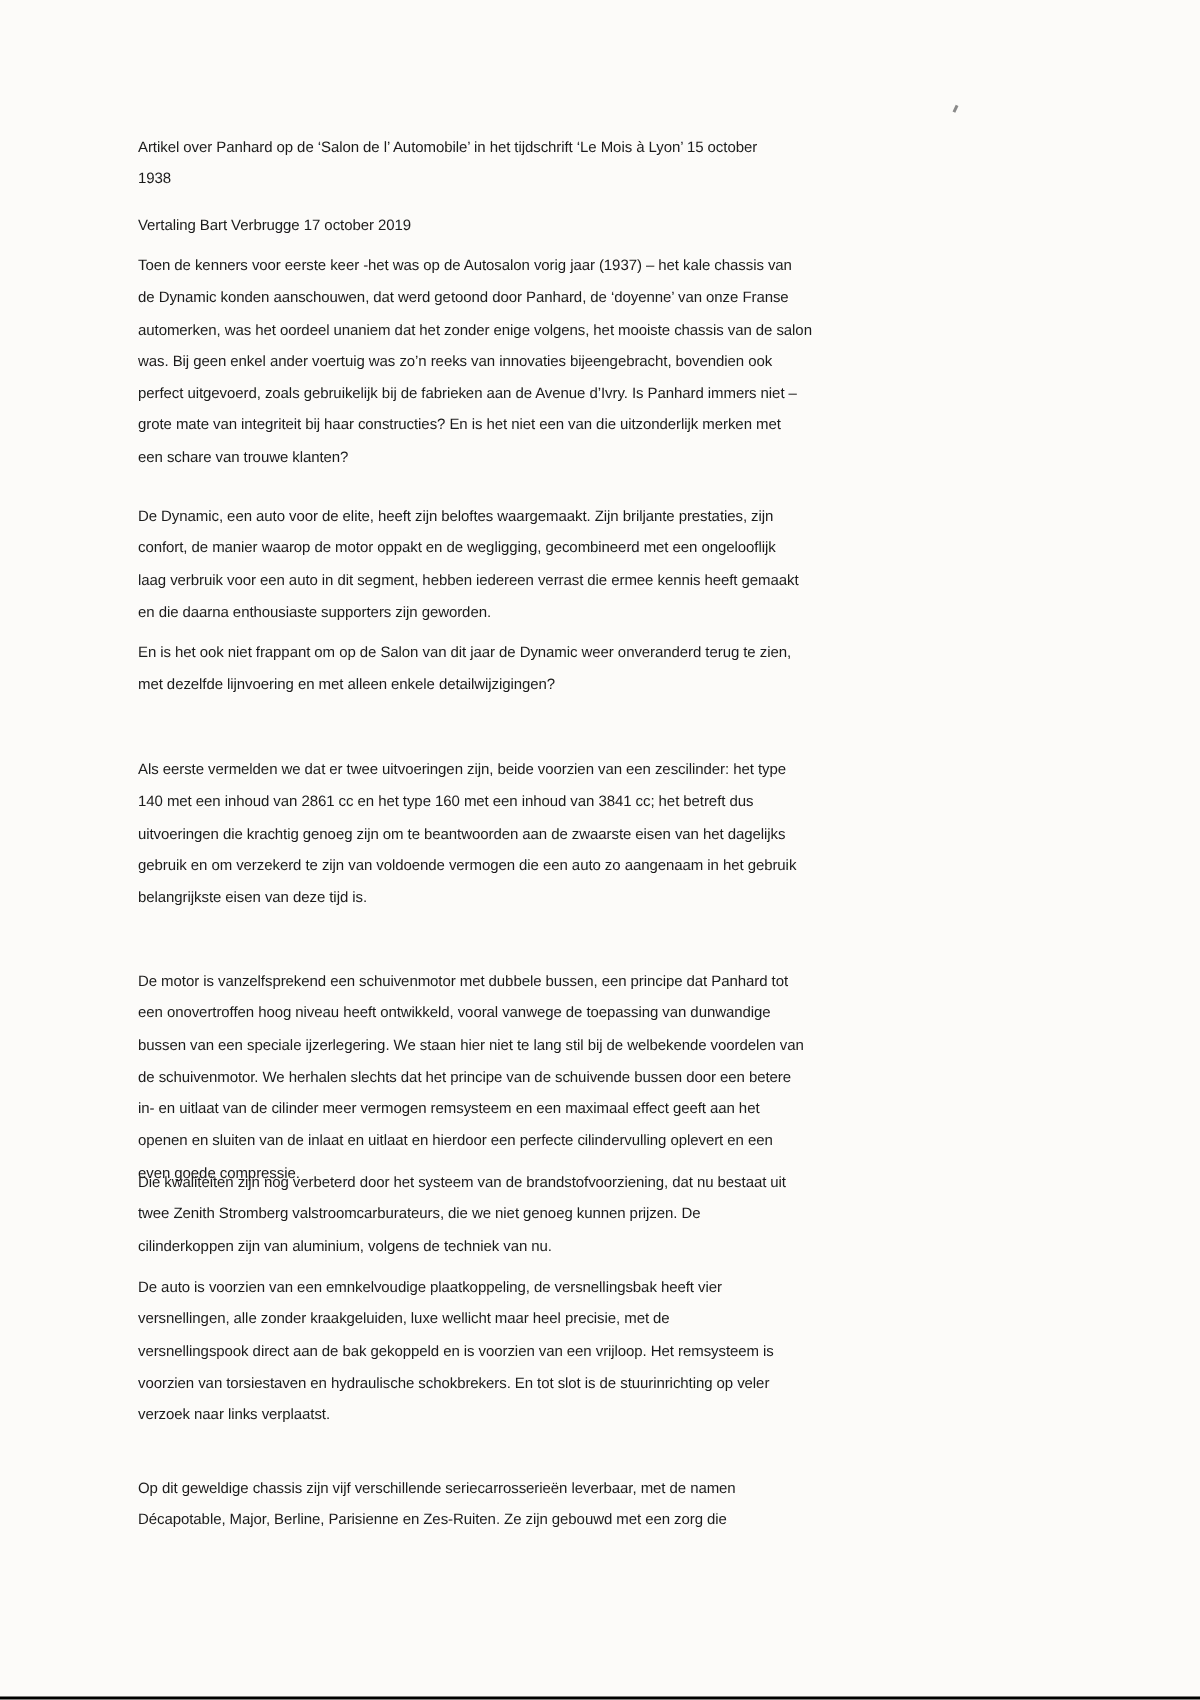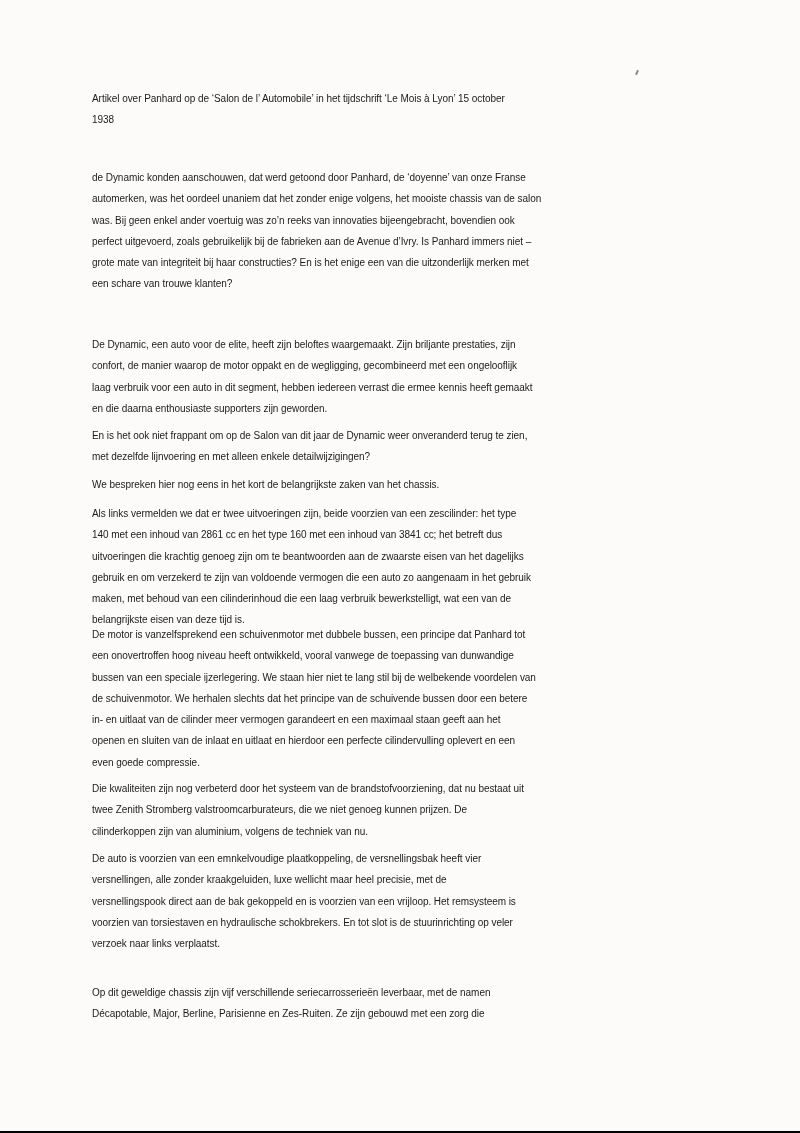--- a/index.html
+++ b/index.html
@@ -29,61 +29,61 @@
 <body>
 
 <div class="page">
   <div class="mark"></div>
 
   <div class="block" style="top:88px">
     <span class="line">Artikel over Panhard op de ‘Salon de l’ Automobile’  in het tijdschrift ‘Le Mois à Lyon’ 15 october</span>
     <span class="line">1938</span>
   </div>
 
+  <div class="block" style="top:140px">
+    <span class="line">Vertaling Bart Verbrugge 17 october 2019</span>
+  </div>
 
   <div class="block" style="top:167px">
+    <span class="line">Toen de kenners voor eerste keer -het was op de Autosalon vorig jaar (1937) – het kale chassis van</span>
     <span class="line">de Dynamic konden aanschouwen, dat werd getoond door Panhard, de ‘doyenne’ van onze Franse</span>
     <span class="line">automerken, was het oordeel unaniem dat het zonder enige volgens, het mooiste chassis van de salon</span>
     <span class="line">was. Bij geen enkel ander voertuig was zo’n reeks van innovaties bijeengebracht, bovendien ook</span>
     <span class="line">perfect uitgevoerd, zoals gebruikelijk bij de fabrieken aan de Avenue d’Ivry. Is Panhard immers niet –</span>
-    <span class="line">grote mate van integriteit bij haar constructies? En is het enige een van die uitzonderlijk merken met</span>
+    <span class="line">grote mate van integriteit bij haar constructies? En is het niet een van die uitzonderlijk merken met</span>
     <span class="line">een schare van trouwe klanten?</span>
   </div>
 
   <div class="block" style="top:334px">
     <span class="line">De Dynamic, een auto voor de elite, heeft zijn beloftes waargemaakt. Zijn briljante prestaties, zijn</span>
     <span class="line">confort, de manier waarop de motor oppakt en de wegligging, gecombineerd met een ongelooflijk</span>
     <span class="line">laag verbruik voor een auto in dit segment, hebben iedereen verrast die ermee kennis heeft gemaakt</span>
     <span class="line">en die daarna enthousiaste supporters zijn geworden.</span>
   </div>
 
   <div class="block" style="top:425px">
     <span class="line">En is het ook niet frappant om op de Salon van dit jaar de Dynamic weer onveranderd terug te zien,</span>
     <span class="line">met dezelfde lijnvoering en met alleen enkele detailwijzigingen?</span>
   </div>
 
-  <div class="block" style="top:474px">
-    <span class="line">We bespreken hier nog eens in het kort de belangrijkste zaken van het chassis.</span>
-  </div>
 
   <div class="block" style="top:503px">
-    <span class="line">Als links vermelden we dat er twee uitvoeringen zijn, beide voorzien van een zescilinder: het type</span>
+    <span class="line">Als eerste vermelden we dat er twee uitvoeringen zijn, beide voorzien van een zescilinder: het type</span>
     <span class="line">140 met een inhoud van 2861 cc en het type 160 met een inhoud van 3841 cc; het betreft dus</span>
     <span class="line">uitvoeringen die krachtig genoeg zijn om te beantwoorden aan de zwaarste eisen van het dagelijks</span>
     <span class="line">gebruik en om verzekerd te zijn van voldoende vermogen die een auto zo aangenaam in het gebruik</span>
-    <span class="line">maken, met behoud van een cilinderinhoud die een laag verbruik bewerkstelligt, wat een van de</span>
     <span class="line">belangrijkste eisen van deze tijd is.</span>
   </div>
 
-  <div class="block" style="top:624px">
+  <div class="block" style="top:644px">
     <span class="line">De motor is vanzelfsprekend een schuivenmotor met dubbele bussen, een principe dat Panhard tot</span>
     <span class="line">een onovertroffen hoog niveau heeft ontwikkeld, vooral vanwege de toepassing van dunwandige</span>
     <span class="line">bussen van een speciale ijzerlegering. We staan hier niet te lang stil bij de welbekende voordelen van</span>
     <span class="line">de schuivenmotor. We herhalen slechts dat het principe van de schuivende bussen door een betere</span>
-    <span class="line">in- en uitlaat van de cilinder meer vermogen garandeert en een maximaal staan geeft aan het</span>
+    <span class="line">in- en uitlaat van de cilinder meer vermogen remsysteem en een maximaal effect geeft aan het</span>
     <span class="line">openen en sluiten van de inlaat en uitlaat en hierdoor een perfecte cilindervulling oplevert en een</span>
     <span class="line">even goede compressie.</span>
   </div>
 
   <div class="block" style="top:778px">
     <span class="line">Die kwaliteiten zijn nog verbeterd door het systeem van de brandstofvoorziening, dat nu bestaat uit</span>
     <span class="line">twee Zenith Stromberg valstroomcarburateurs, die we niet genoeg kunnen prijzen. De</span>
     <span class="line">cilinderkoppen zijn van aluminium, volgens de techniek van nu.</span>
   </div>
 

